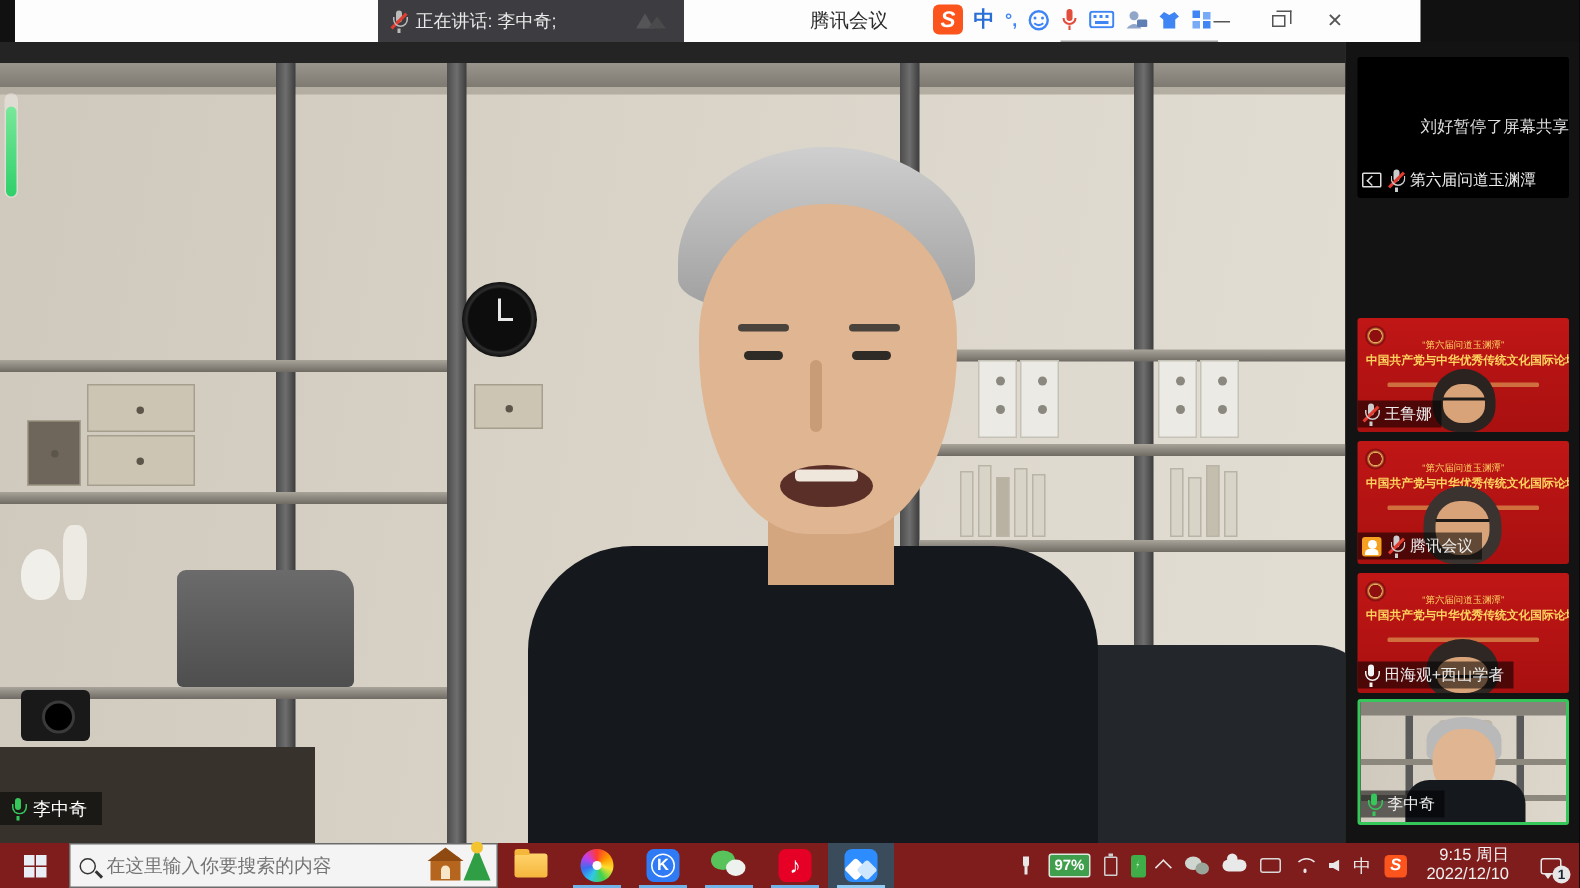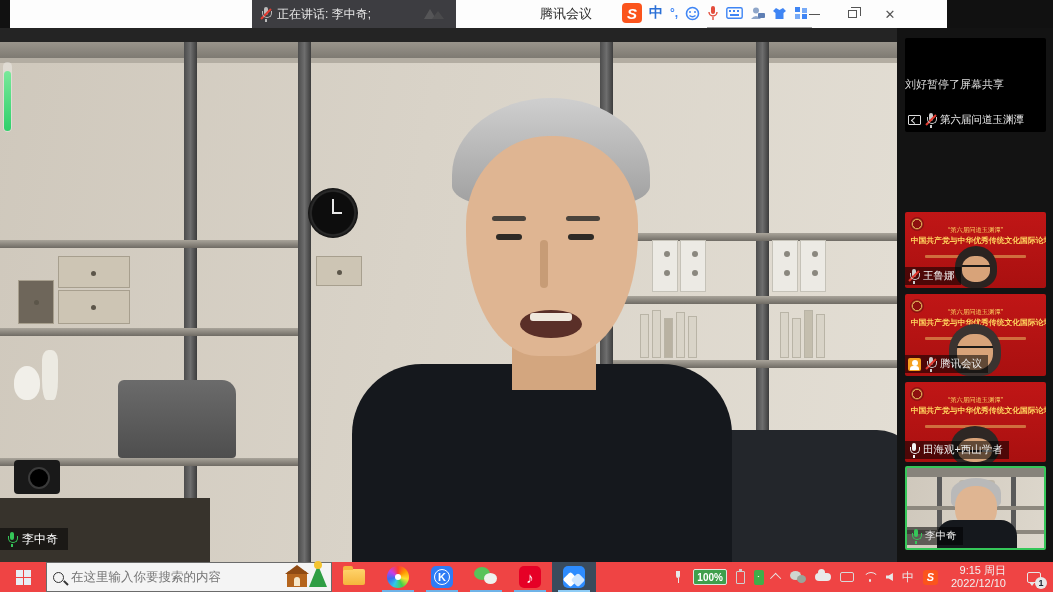--- a/index.html
+++ b/index.html
@@ -72,21 +72,21 @@
   .vu i { display:block; width:7px; height:60px; margin-top:8px; border-radius:4px; background:linear-gradient(#79e89a,#2fd06a); }
 
   .name-chip { position:absolute; left:0; bottom:12px; height:22px; background:rgba(10,10,10,.62);
     display:flex; align-items:center; gap:5px; padding:0 10px 0 6px; color:#fff; font-size:12px; }
 
   
   .sidebar { position:absolute; left:897px; top:28px; width:156px; height:534px; background:#131313; }
   .tile { position:absolute; left:8px; width:141px; background:#000; overflow:hidden; border-radius:2px; }
   .tile-label { position:absolute; left:0; bottom:3px; display:flex; align-items:center; gap:4px;
     background:rgba(0,0,0,.55); color:#eee; font-size:10.5px; padding:2px 6px 2px 3px; max-width:138px; white-space:nowrap; }
-  .share-msg { position:absolute; left:0; right:0; top:42%; text-align:left; color:#ddd; font-size:11px; }
+  .share-msg { position:absolute; left:0; right:0; top:42%; text-align:right; color:#ddd; font-size:11px; }
 
   .avatar { position:absolute; left:50%; top:10px; transform:translateX(-50%); width:46px; height:46px; border-radius:50%;
     background:#f2bcc9; overflow:hidden; }
   .avatar .hair { position:absolute; left:10px; top:5px; width:26px; height:18px; background:#4a2e22; border-radius:50% 50% 20% 20%; }
   .avatar .lap { position:absolute; left:22px; top:18px; width:20px; height:14px; background:#bfc3c9; border-radius:2px; }
 
   .redtile { background:linear-gradient(#c01616,#a91010); }
   .emblem { position:absolute; left:5px; top:5px; width:14px; height:14px; border-radius:50%;
     background:radial-gradient(circle,#8d0f0f 40%,#e3b75c 44%,#8d0f0f 60%); }
   .forum-l1 { margin-top:13px; text-align:center; color:#ffd764; font-size:7px; transform:scale(.9); white-space:nowrap; }
@@ -106,21 +106,21 @@
   .mic { position:relative; width:11px; height:14px; flex:0 0 auto; }
   .mic:before { content:""; position:absolute; left:3.5px; top:0; width:4px; height:8px; border-radius:2px; background:var(--mc,#ddd); }
   .mic:after { content:""; position:absolute; left:1.5px; top:4px; width:8px; height:6px; border:1.2px solid var(--mc,#ddd); border-top:none; border-radius:0 0 6px 6px; }
   .mic .stand { position:absolute; left:5px; bottom:-1px; width:1.5px; height:3px; background:var(--mc,#ddd); }
   .mic.muted .slash { position:absolute; left:-1px; top:6px; width:14px; height:2px; background:#e23b30; transform:rotate(-45deg); }
   .mic.on { --mc:#f2f2f2; } .mic.speaking { --mc:#35c759; }
   .shareic { width:13px; height:10px; border:1.5px solid #ddd; border-radius:1px; position:relative; flex:0 0 auto; }
   .shareic:before { content:""; position:absolute; left:3px; top:1.5px; width:4px; height:4px; border-left:1.5px solid #ddd; border-bottom:1.5px solid #ddd; transform:rotate(45deg); }
 
   
-  .taskbar { position:absolute; left:0; top:562px; width:1053px; height:30px; background:#ef4444; display:flex; }
+  .taskbar { position:absolute; left:0; top:562px; width:1053px; height:30px; background:#7f1d1d; display:flex; }
   .start { width:46px; height:30px; display:flex; align-items:center; justify-content:center; }
   .winlogo { width:15px; height:15px; display:grid; grid-template-columns:7px 7px; grid-template-rows:7px 7px; gap:1px; }
   .winlogo i { background:#e8eef4; display:block; }
   .searchbox { width:286px; height:30px; background:#f4f4f4; border:1px solid #6b6b6b; display:flex; align-items:center; padding:0 6px; gap:7px; position:relative; }
   .searchbox input { border:none; outline:none; background:transparent; font-size:12.5px; color:#222; width:190px; font-family:inherit; }
   .mag { width:11px; height:11px; border:1.7px solid #333; border-radius:50%; position:relative; flex:0 0 auto; }
   .mag:before { content:""; position:absolute; left:9px; top:9px; width:6px; height:1.7px; background:#333; transform:rotate(45deg); }
   .xmas { position:absolute; right:4px; top:2px; display:flex; align-items:flex-end; }
   .ghouse { width:20px; height:16px; background:#b5651d; border-radius:3px 3px 0 0; position:relative; }
   .ghouse:before { content:""; position:absolute; left:-2px; top:-6px; border-left:12px solid transparent; border-right:12px solid transparent; border-bottom:9px solid #8f4a12; }
@@ -437,21 +437,21 @@
         <span class="netease">
           <span>♪</span>
         </span>
       </div>
     <div class="appslot running active">
         <span class="meeting-ic"></span>
       </div>
 
     <div class="tray">
       <span class="plug"></span>
-      <span class="batt100">100%</span>
+      <span class="batt100">97%</span>
       <span class="battsm"></span>
       <span class="phoneb"></span>
       <span class="chev"></span>
       <span class="wechat-sm"></span>
       <span class="cloud"></span>
       <span class="tablet"></span>
       <span class="wifi"></span>
       <span class="spk"></span>
       <span class="t">中</span>
       <span class="sogou-sm">S</span>

